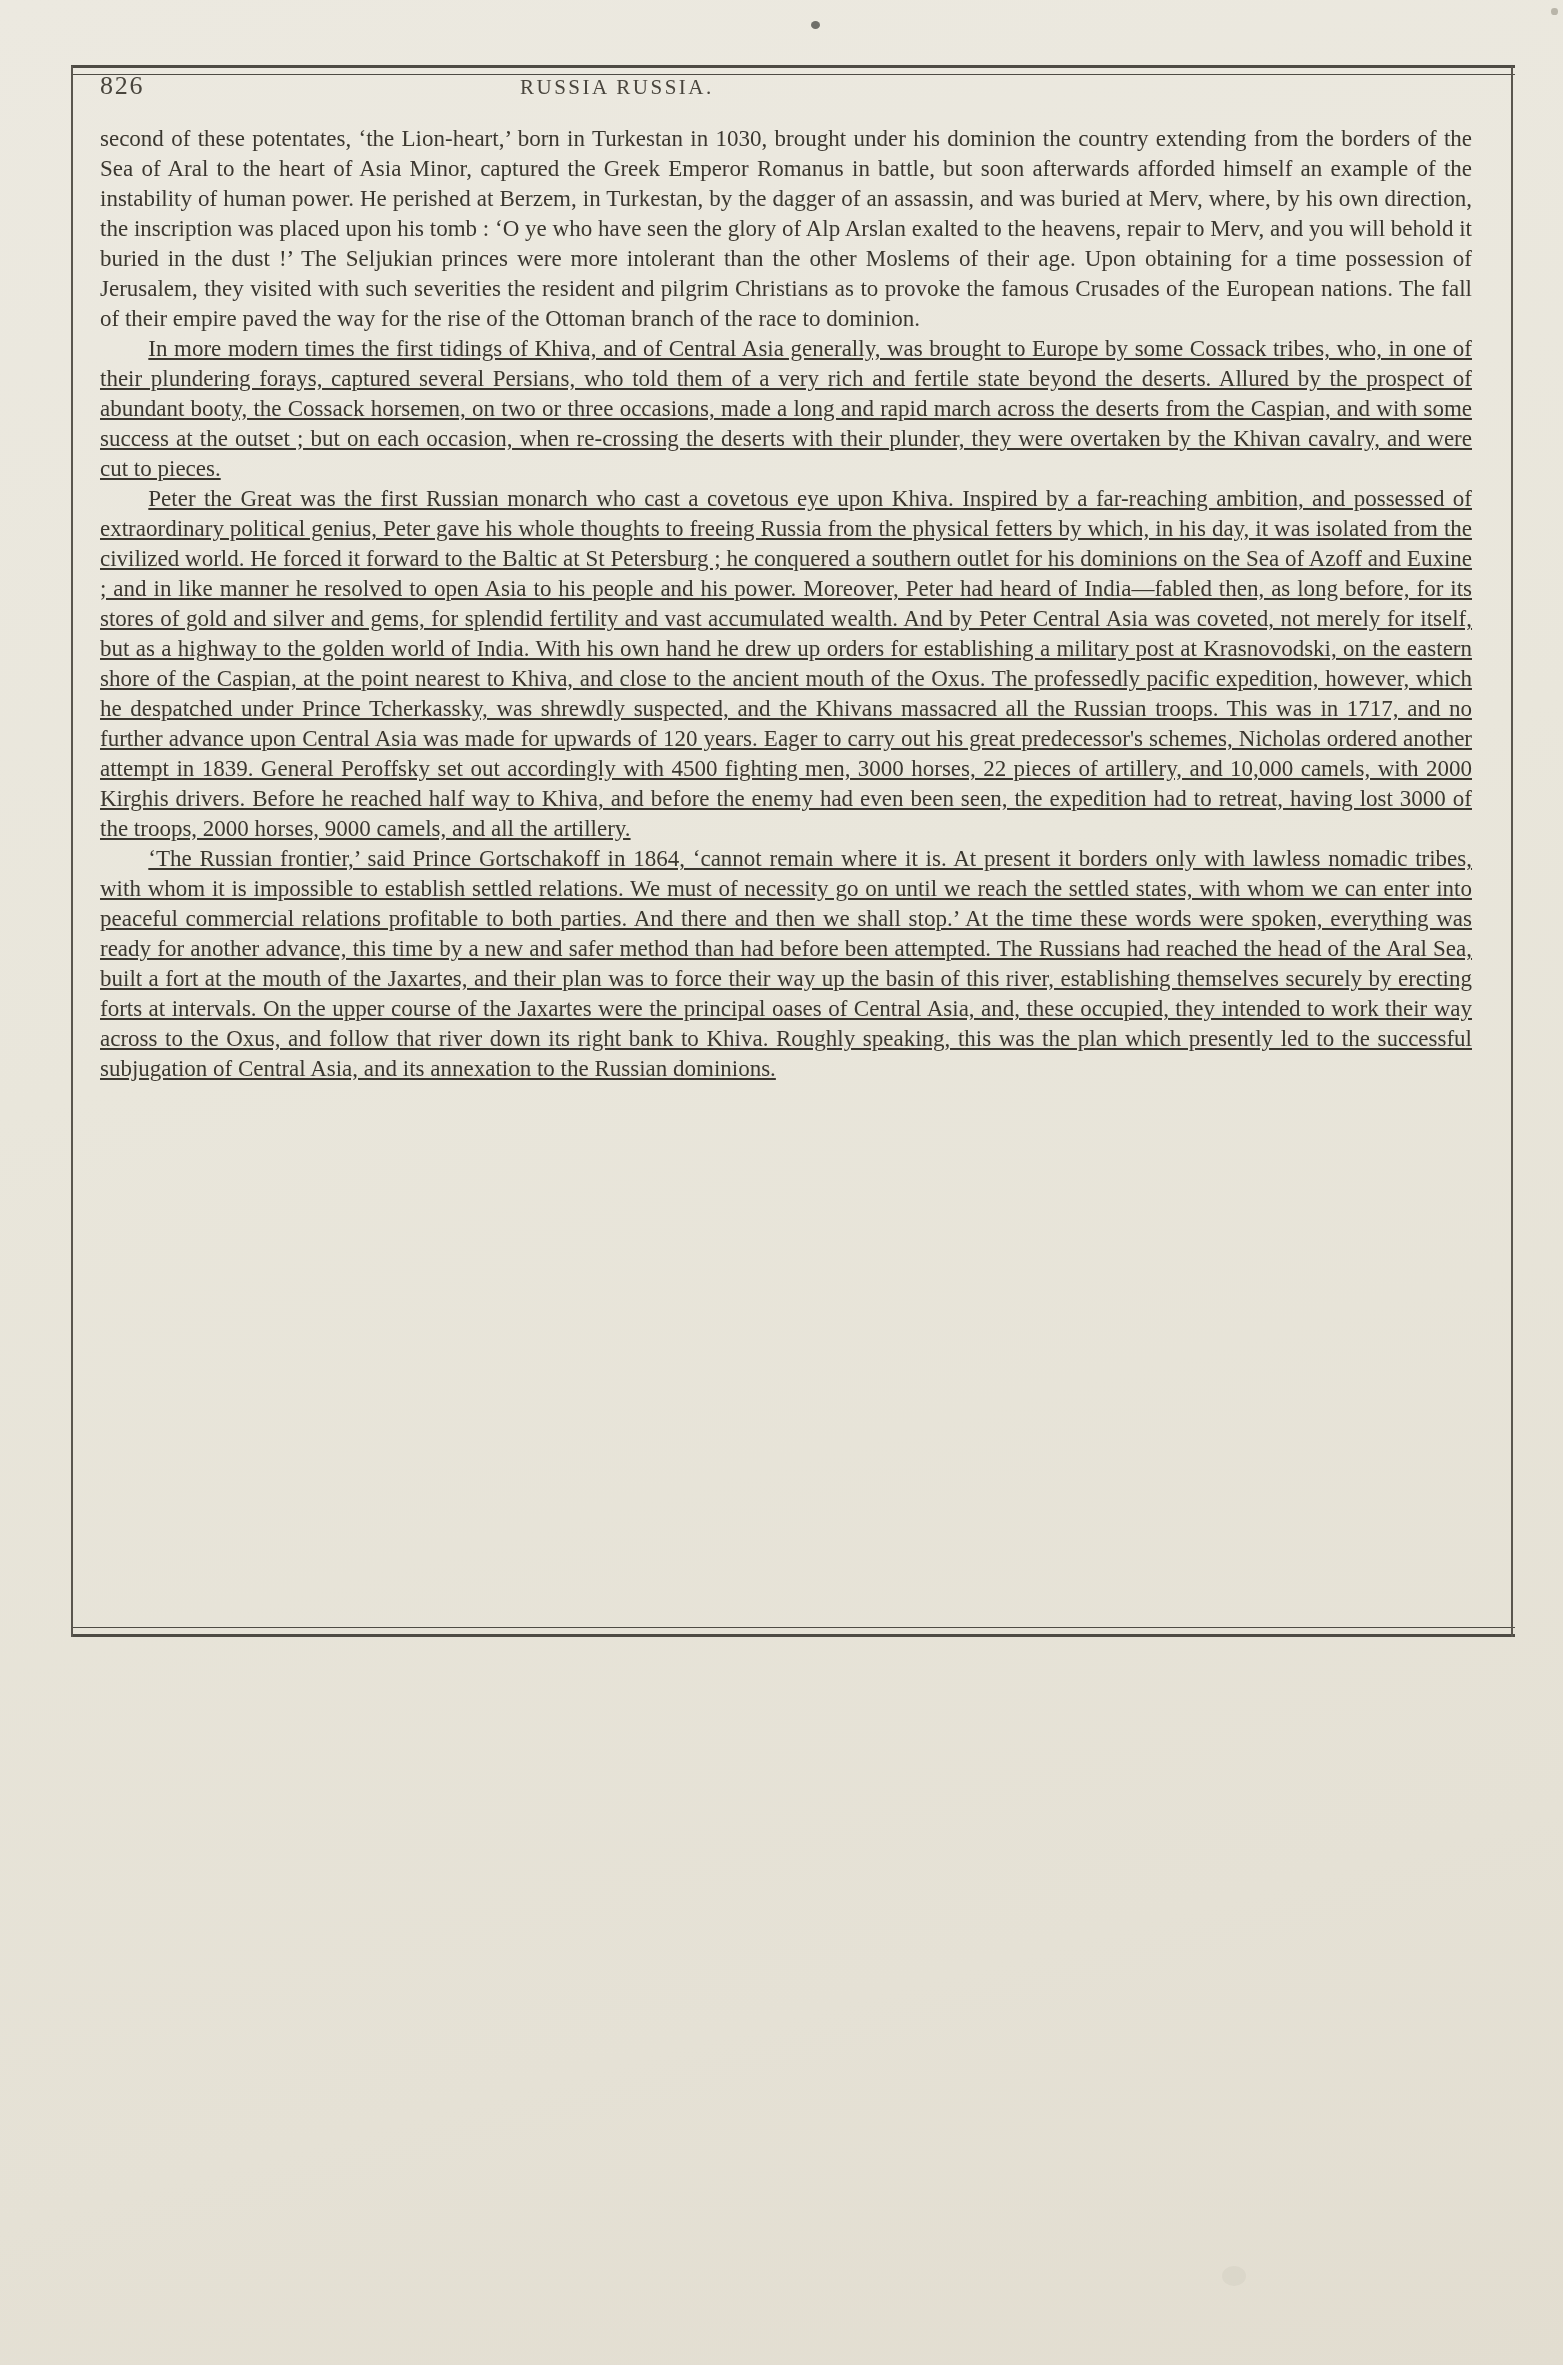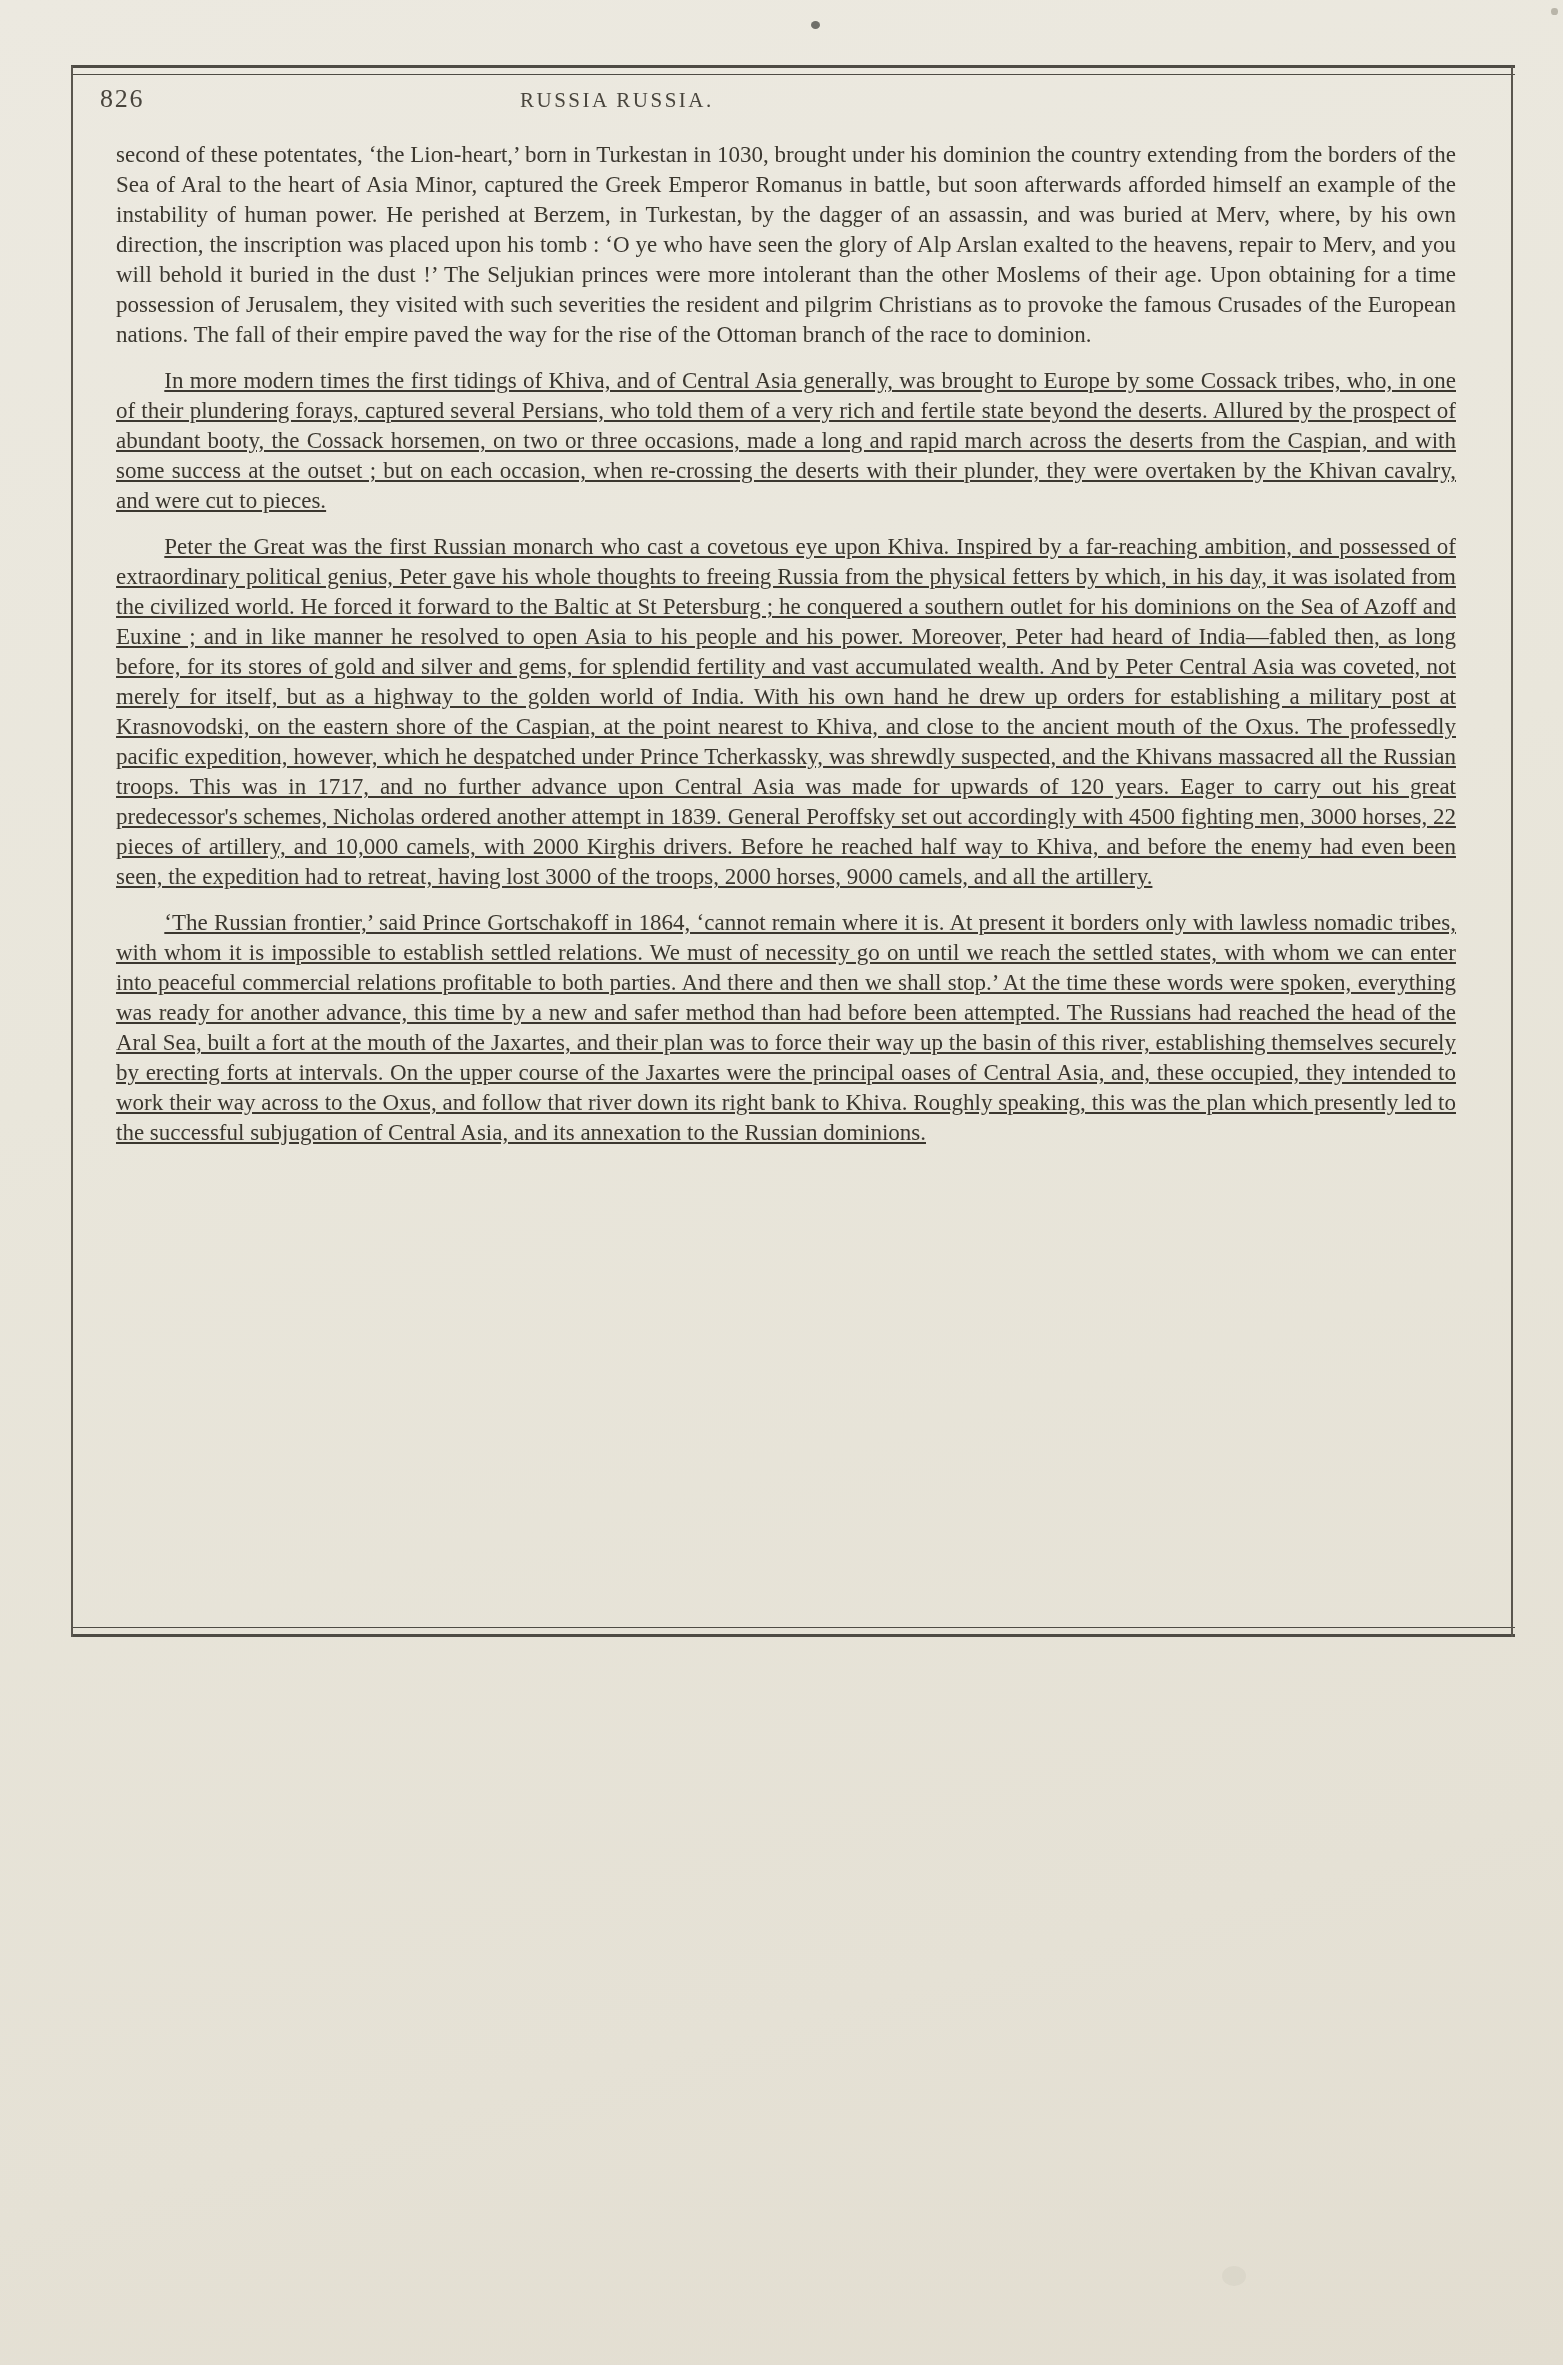--- a/index.html
+++ b/index.html
@@ -18,38 +18,38 @@
   .rule.h { left: 71px; width: 1444px; }
   .top-rule-a    { top: 65px;   height: 3.4px; }
   .top-rule-b    { top: 74px;   height: 0.8px; }
   .bottom-rule-a { top: 1627px; height: 0.8px; }
   .bottom-rule-b { top: 1634px; height: 2.5px; }
   .rule.v { top: 66px; height: 1571px; width: 1.7px; background: #5a564e; }
   .left-rule  { left: 71px; }
   .right-rule { left: 1511px; }
 
   
-  .header { position: absolute; top: 84px; left: 100px; width: 1372px; height: 35px; text-decoration: underline; }
+  .header { position: absolute; top: 71px; left: 100px; width: 1372px; height: 35px; text-decoration: underline; }
   .page-num {
     position: absolute; left: 0; top: 0;
     font-size: 26px; letter-spacing: 1.7px; color: #49453d;
   }
   .running-head {
     position: absolute; left: 420px; top: 4.2px;
     font-size: 21px; letter-spacing: 2.5px; color: #49453d;
   }
 
   
   .text-block {
     position: absolute; top: 124px; left: 100px; width: 1372px;
     font-size: 23px; line-height: 30px;
     text-align: justify;
     color: #3b372f;
   }
-  .para { margin: 16px; }
+  .para { margin: 0; }
   .para.indent { text-indent: 2.1em; text-decoration: underline; }
 
   
   .speck { position: absolute; border-radius: 50%; }
   .speck-1 { left: 811px; top: 21px; width: 9.3px; height: 8.4px; background: #6f6f69; }
   .speck-2 { left: 1222px; top: 2266px; width: 23.6px; height: 20px; background: #dbd7ca; }
   .speck-3 { left: 1551px; top: 8.4px; width: 6.7px; height: 6.7px; background: #b9b5a9; }
 </style>
 </head>
 <body>

